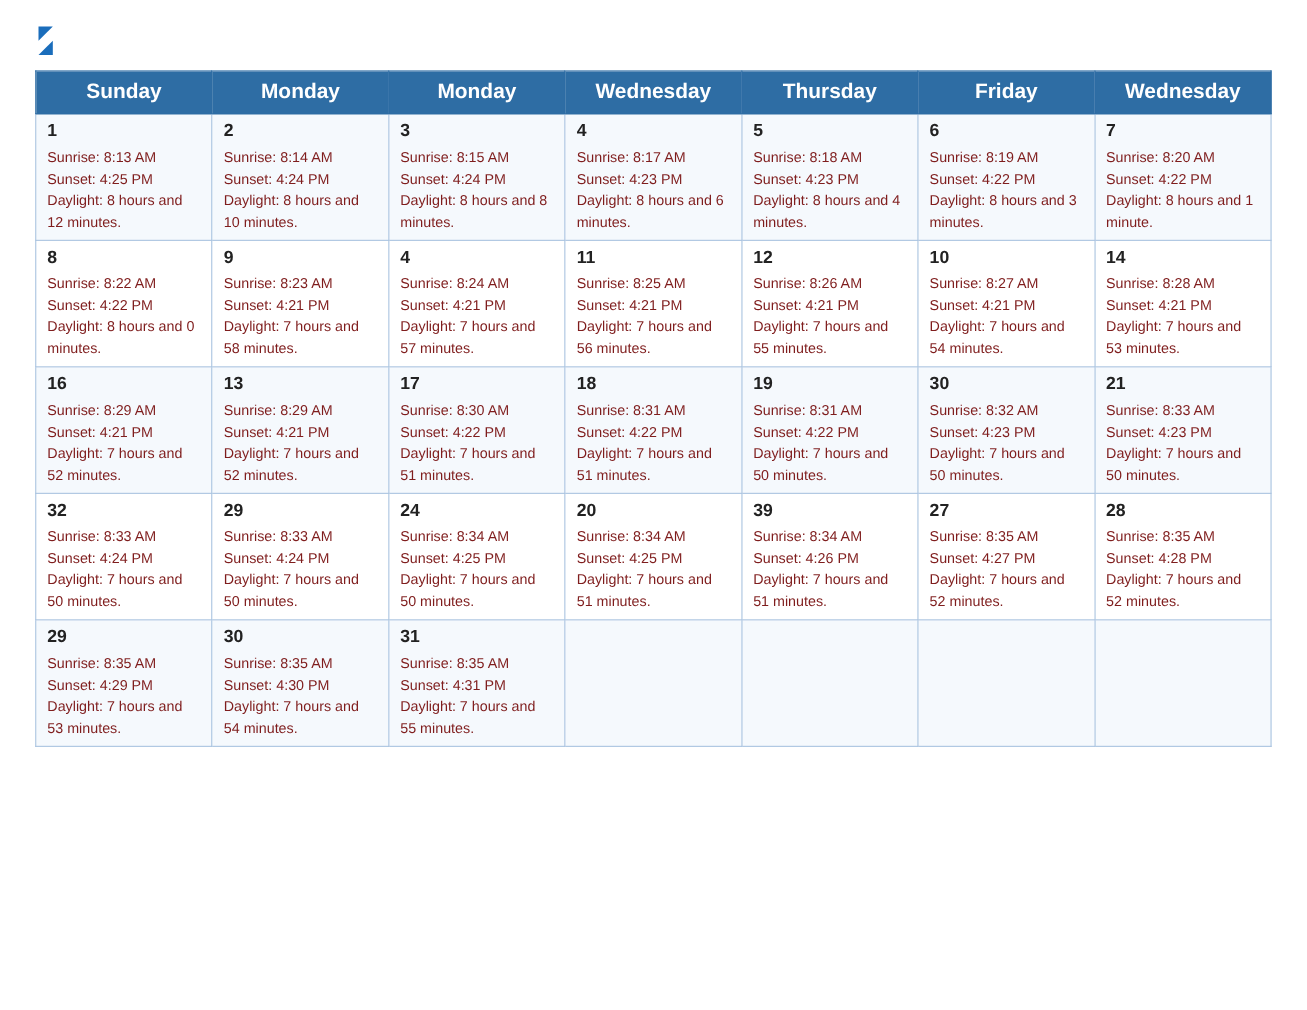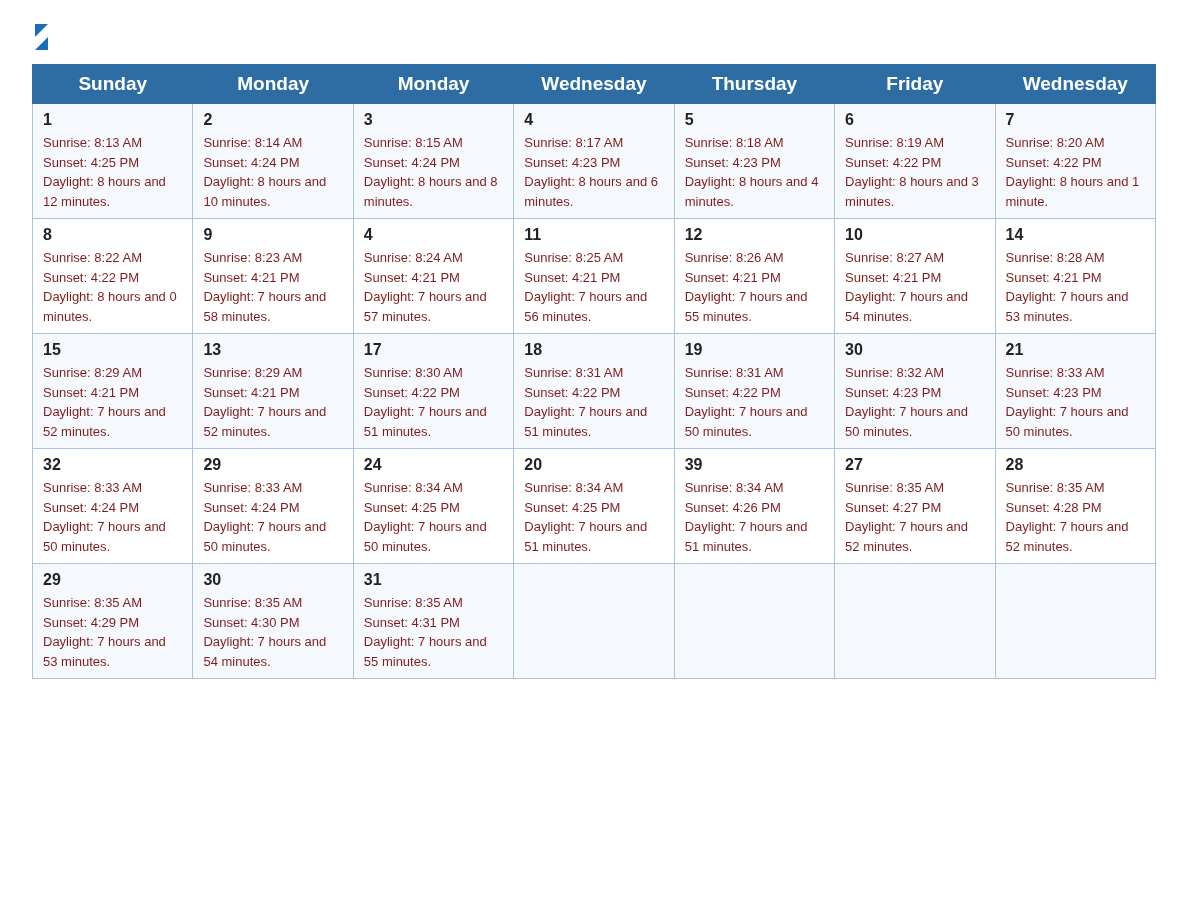--- a/index.html
+++ b/index.html
@@ -196,21 +196,21 @@
           <span class="day-num">10</span>
           <span class="day-info">Sunrise: 8:27 AM<br>Sunset: 4:21 PM<br>Daylight: 7 hours and 54 minutes.</span>
         </td>
         <td>
           <span class="day-num">14</span>
           <span class="day-info">Sunrise: 8:28 AM<br>Sunset: 4:21 PM<br>Daylight: 7 hours and 53 minutes.</span>
         </td>
       </tr>
       <tr>
         <td>
-          <span class="day-num">15</span>
+          <span class="day-num">16</span>
           <span class="day-info">Sunrise: 8:29 AM<br>Sunset: 4:21 PM<br>Daylight: 7 hours and 52 minutes.</span>
         </td>
         <td>
           <span class="day-num">13</span>
           <span class="day-info">Sunrise: 8:29 AM<br>Sunset: 4:21 PM<br>Daylight: 7 hours and 52 minutes.</span>
         </td>
         <td>
           <span class="day-num">17</span>
           <span class="day-info">Sunrise: 8:30 AM<br>Sunset: 4:22 PM<br>Daylight: 7 hours and 51 minutes.</span>
         </td>

